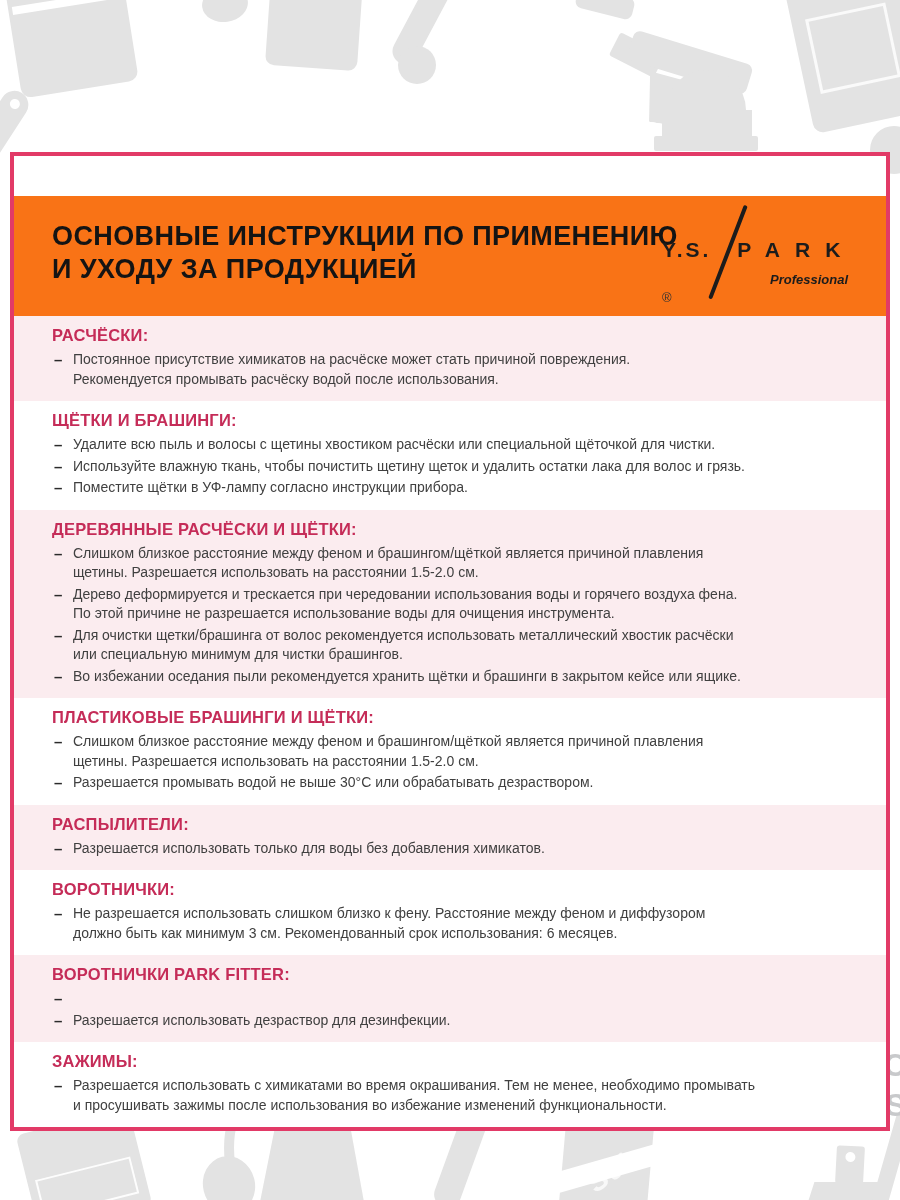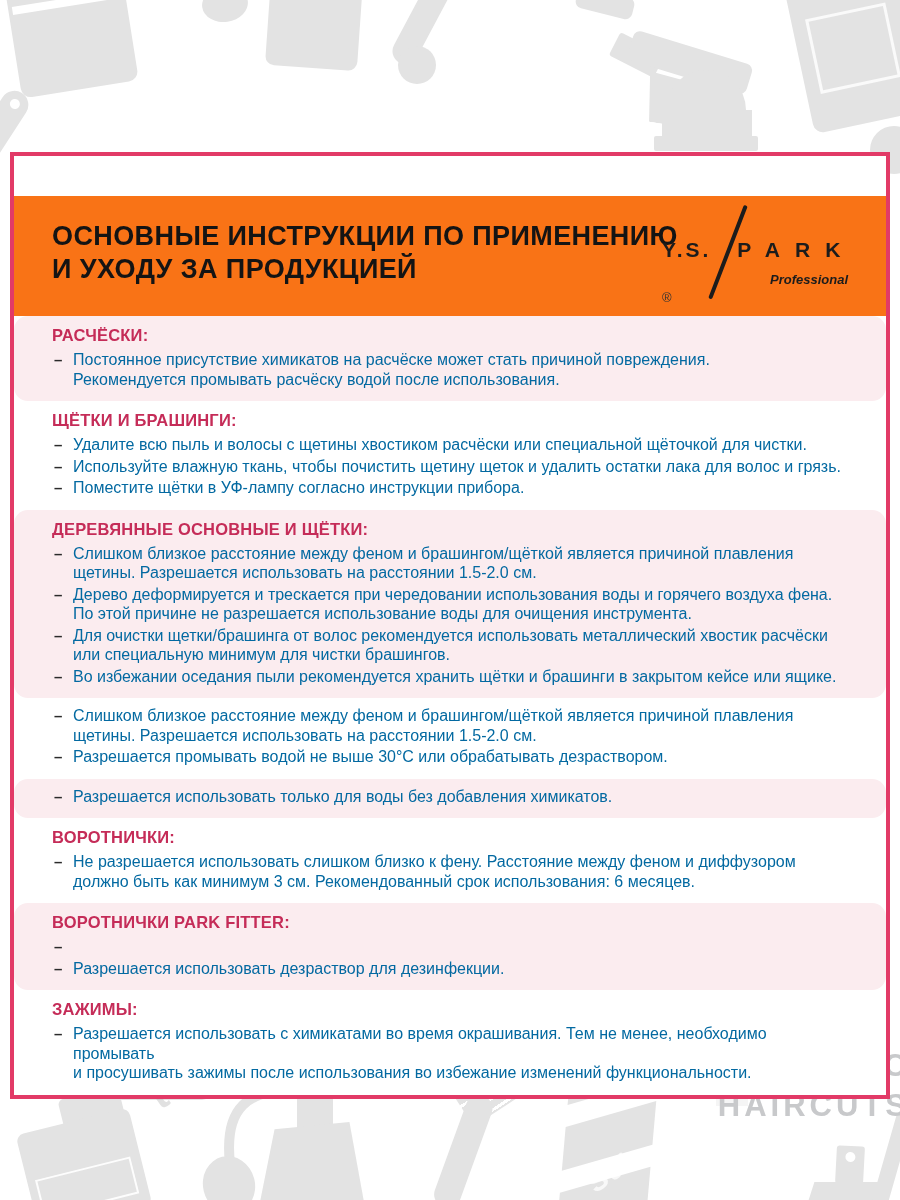--- a/index.html
+++ b/index.html
@@ -53,28 +53,28 @@
     position:absolute;left:66px;top:-12px;width:3.5px;height:100px;
     background:#1c1c1c;transform:rotate(21deg);border-radius:2px;
   }
   .logo-sub{
     position:absolute;right:2px;top:58px;
     font-size:13px;font-weight:bold;font-style:italic;
   }
   .logo-reg{position:absolute;left:2px;top:76px;font-size:13px;color:#333;}
   
   .sec{padding:8px 36px 10px 38px;background:#ffffff;}
-  .sec.pink{background:var(--band);border-radius:14px;}
+  .sec.pink{background:var(--band);}
   .sec-h{
     font-size:16.5px;line-height:22px;font-weight:bold;
     color:var(--heading);letter-spacing:.2px;margin-bottom:4px;
   }
   .bullet{display:flex;margin-bottom:2px;}
   .dash{flex:0 0 21px;padding-left:2px;font-size:15px;line-height:19.5px;font-weight:bold;color:#2a2a2a;}
-  .btxt{font-size:16px;line-height:19.5px;white-space:pre-line;color:#0369a1;}
+  .btxt{font-size:14px;line-height:19.5px;white-space:pre-line;color:#404040;}
 </style>
 </head>
 <body>
 
 <div class="decor">
 
   <div class="sil" style="left:12px;top:-32px;width:118px;height:122px;border-radius:10px;transform:rotate(-9deg);">
     <div style="position:absolute;left:4px;top:30px;width:110px;height:8px;background:#fff;"></div>
 
   </div>
@@ -177,21 +177,21 @@
   </div>
 
   <div class="bullet">
     <span class="dash">–</span>
     <span class="btxt">Поместите щётки в УФ-лампу согласно инструкции прибора.</span>
   </div>
 </div>
   </section>
 
   <section class="sec pink">
-    <h2 class="sec-h">ДЕРЕВЯННЫЕ ОСНОВНЫЕ И ЩЁТКИ:</h2>
+    <h2 class="sec-h">ДЕРЕВЯННЫЕ РАСЧЁСКИ И ЩЁТКИ:</h2>
     <div class="bullets">
   <div class="bullet">
     <span class="dash">–</span>
     <span class="btxt">Слишком близкое расстояние между феном и брашингом/щёткой является причиной плавления
 щетины. Разрешается использовать на расстоянии 1.5-2.0 см.</span>
   </div>
 
   <div class="bullet">
     <span class="dash">–</span>
     <span class="btxt">Дерево деформируется и трескается при чередовании использования воды и горячего воздуха фена.
@@ -205,35 +205,37 @@
   </div>
 
   <div class="bullet">
     <span class="dash">–</span>
     <span class="btxt">Во избежании оседания пыли рекомендуется хранить щётки и брашинги в закрытом кейсе или ящике.</span>
   </div>
 </div>
   </section>
 
   <section class="sec">
+    <h2 class="sec-h">ПЛАСТИКОВЫЕ БРАШИНГИ И ЩЁТКИ:</h2>
     <div class="bullets">
   <div class="bullet">
     <span class="dash">–</span>
     <span class="btxt">Слишком близкое расстояние между феном и брашингом/щёткой является причиной плавления
 щетины. Разрешается использовать на расстоянии 1.5-2.0 см.</span>
   </div>
 
   <div class="bullet">
     <span class="dash">–</span>
     <span class="btxt">Разрешается промывать водой не выше 30°C или обрабатывать дезраствором.</span>
   </div>
 </div>
   </section>
 
   <section class="sec pink">
+    <h2 class="sec-h">РАСПЫЛИТЕЛИ:</h2>
     <div class="bullets">
   <div class="bullet">
     <span class="dash">–</span>
     <span class="btxt">Разрешается использовать только для воды без добавления химикатов.</span>
   </div>
 </div>
   </section>
 
   <section class="sec">
     <h2 class="sec-h">ВОРОТНИЧКИ:</h2>

